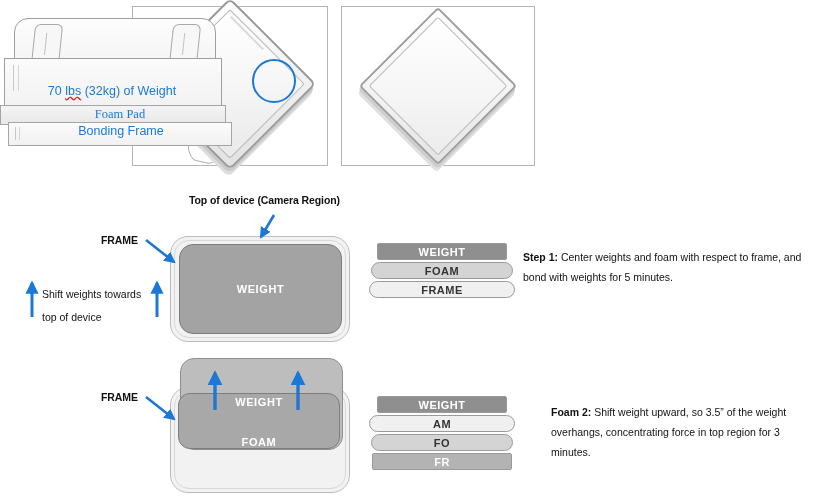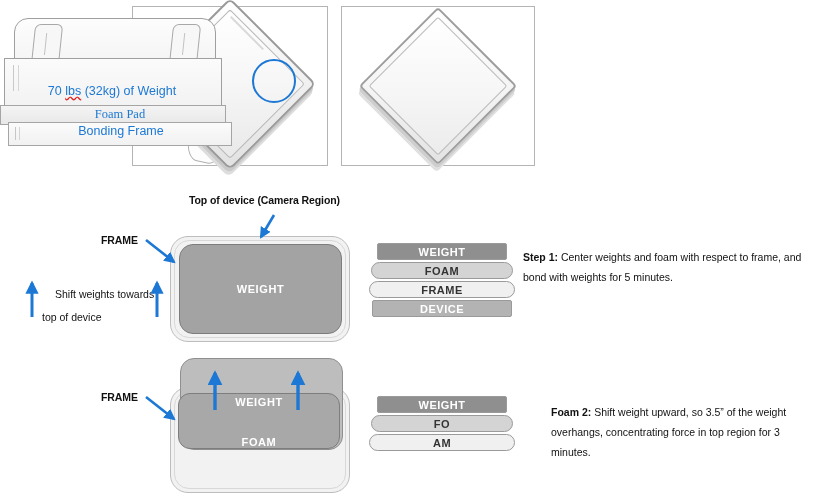--- a/index.html
+++ b/index.html
@@ -260,21 +260,21 @@
     <div class="wbFrameNotch"></div>
     <div class="wbFrameNotch2"></div>
   </div>
   <div class="blueLabel" style="left:8px;top:124px;width:226px;">Bonding Frame</div>
 </div>
 
 <div class="annot-bold" style="left:189px;top:194px;">Top of device (Camera Region)</div>
 
 <div class="annot-bold" style="left:101px;top:234px;">FRAME</div>
 
-<div class="annot-plain" style="left:42px;top:288px;margin-left:13px;">Shift weights towards</div>
+<div class="annot-plain" style="left:42px;top:288px;">Shift weights towards</div>
 <div class="annot-plain" style="left:42px;top:311px;">top of device</div>
 
 <div class="annot-bold" style="left:101px;top:391px;">FRAME</div>
 
 <div class="frameOuter" style="left:170px;top:236px;width:180px;height:106px;">
   <div class="frameInnerEdge"></div>
 </div>
 <div class="blockWeight1" style="left:179px;top:244px;width:163px;height:90px;">
   <span class="blockLabelW">WEIGHT</span>
 </div>
@@ -290,34 +290,34 @@
 <div class="stack" id="stack1" style="left:369px;top:243px;width:150px;">
     <div class="bar r-sq" style="background: rgb(143, 143, 143); color: rgb(255, 255, 255); width: 130px; margin-left: 8px;">
       <span>WEIGHT</span>
     </div>
     <div class="bar r-rd" style="background: rgb(212, 212, 212); color: rgb(51, 51, 51); width: 142px; margin-left: 2px;">
       <span>FOAM</span>
     </div>
     <div class="bar r-rd" style="background: rgb(240, 240, 240); color: rgb(51, 51, 51); width: 146px; margin-left: 0px;">
       <span>FRAME</span>
     </div>
-    <div class="bar r-sq" style="background: rgb(179, 179, 179); color: rgb(255, 255, 255); width: 140px; margin-left: 3px;">
-      <span>DEVICE</span>
-    </div>
   </div>
 
 <div class="stack" id="stack2" style="left:369px;top:396px;width:150px;">
     <div class="bar r-sq" style="background: rgb(143, 143, 143); color: rgb(255, 255, 255); width: 130px; margin-left: 8px;">
       <span>WEIGHT</span>
     </div>
+    <div class="bar r-rd" style="background: rgb(240, 240, 240); color: rgb(51, 51, 51); width: 146px; margin-left: 0px;">
+      <span>AM</span>
+    </div>
     <div class="bar r-rd" style="background: rgb(212, 212, 212); color: rgb(51, 51, 51); width: 142px; margin-left: 2px;">
       <span>FO</span>
     </div>
-    <div class="bar r-rd" style="background: rgb(240, 240, 240); color: rgb(51, 51, 51); width: 146px; margin-left: 0px;">
-      <span>AM</span>
+    <div class="bar r-sq" style="background: rgb(179, 179, 179); color: rgb(255, 255, 255); width: 140px; margin-left: 3px;">
+      <span>FR</span>
     </div>
   </div>
 
 <div class="stepText" style="left:523px;top:241px;">
   <b>Step 1:</b><span> Center weights and foam with respect to frame, and bond with weights for 5 minutes.</span>
 </div>
 
 <div class="stepText" style="left:551px;top:396px;width:262px;">
   <b>Foam 2:</b><span> Shift weight upward, so 3.5” of the weight overhangs, concentrating force in top region for 3 minutes.</span>
 </div>

